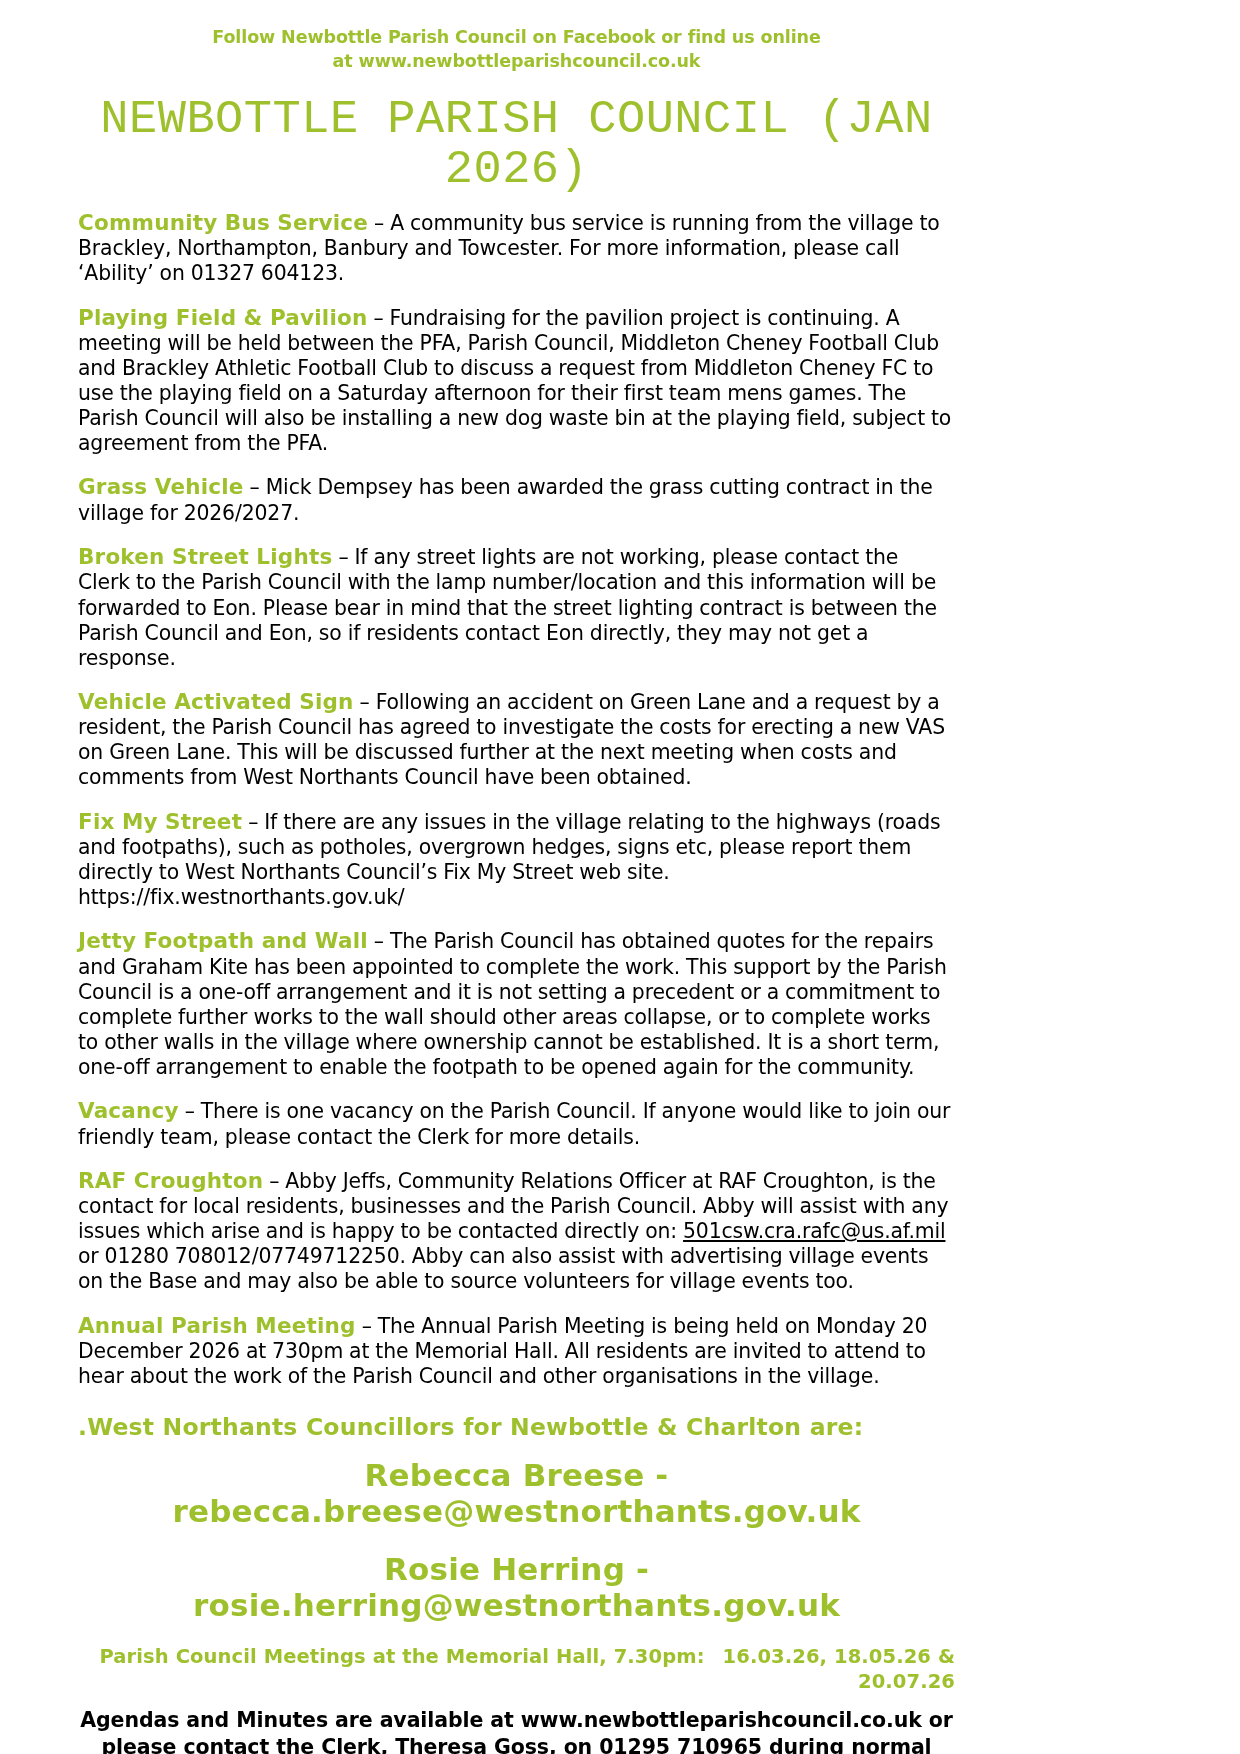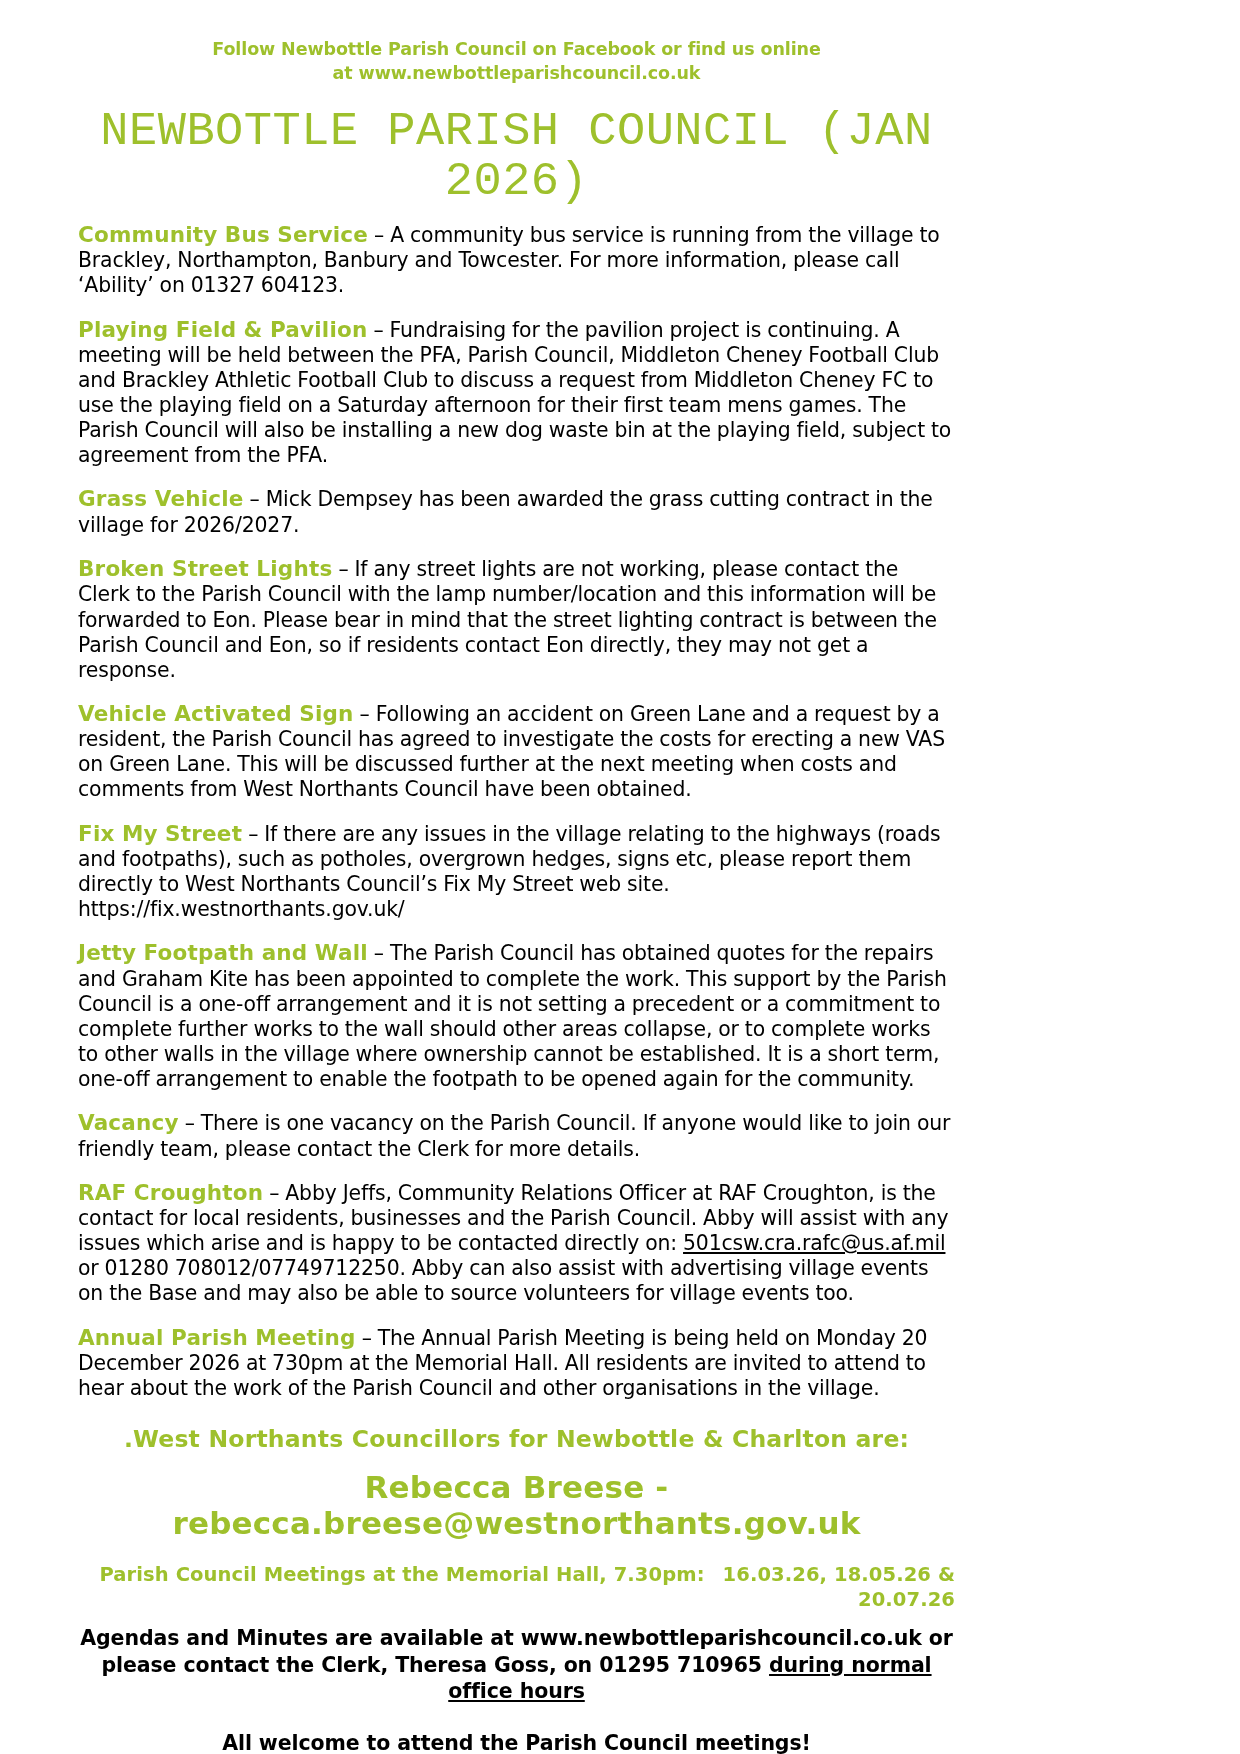--- a/index.html
+++ b/index.html
@@ -12,21 +12,21 @@
     width: 1240px;
     height: 1754px;
     font-family: "DejaVu Sans", sans-serif;
     color: #000000;
     overflow: hidden;
   }
   .page {
     width: 1033px;
     height: 1754px;
     box-sizing: border-box;
-    padding: 38px 78px 0 78px;
+    padding: 26px 78px 0 78px;
     position: relative;
   }
   
   .masthead {
     text-align: center;
     color: #9ec02c;
     font-weight: bold;
     font-size: 17.5px;
     line-height: 1.35;
     letter-spacing: -0.1px;
@@ -60,21 +60,21 @@
   }
   .section-body { color: #000000; }
   .ul { text-decoration: underline; }
 
   
   .councillor-heading {
     color: #9ec02c;
     font-weight: bold;
     font-size: 23.5px;
     margin: 24px 0 16px 0;
-    text-align: center;
+    text-align: left;
     letter-spacing: 0.2px;
   }
   .councillor-line {
     color: #9ec02c;
     font-weight: bold;
     font-size: 31px;
     text-align: center;
     margin: 0 0 22px 0;
     letter-spacing: 0.2px;
   }
@@ -156,20 +156,21 @@
   <p class="section">
     <span class="section-title">RAF Croughton</span><span class="section-body"> – Abby Jeffs, Community Relations Officer at RAF Croughton, is the contact for local residents, businesses and the Parish Council.  Abby will assist with any issues which arise and is happy to be contacted directly on: </span><span class="section-body ul">501csw.cra.rafc@us.af.mil</span><span class="section-body"> or 01280 708012/07749712250.  Abby can also assist with advertising village events on the Base and may also be able to source volunteers for village events too.</span>
   </p>
 
   <p class="section">
     <span class="section-title">Annual Parish Meeting</span><span class="section-body"> – The Annual Parish Meeting is being held on Monday 20 December 2026 at 730pm at the Memorial Hall.  All residents are invited to attend to hear about the work of the Parish Council and other organisations in the village.</span>
   </p>
 
   <div class="councillor-heading">.West Northants Councillors for Newbottle &amp; Charlton are:</div>
   <div class="councillor-line">Rebecca Breese - rebecca.breese@westnorthants.gov.uk</div>
+  <div class="councillor-line">Rosie Herring - rosie.herring@westnorthants.gov.uk</div>
 
   <div class="meetings-line">
     <span>Parish Council Meetings at the Memorial Hall, 7.30pm:</span><span class="dates">16.03.26, 18.05.26 &amp; 20.07.26</span>
   </div>
 
   <div class="footer">
     <span class="fline">Agendas and Minutes are available at www.newbottleparishcouncil.co.uk or</span>
     <span class="fline"><span>please contact the Clerk, Theresa Goss, on 01295 710965 </span><span class="ul">during normal office hours</span></span>
   </div>
 

